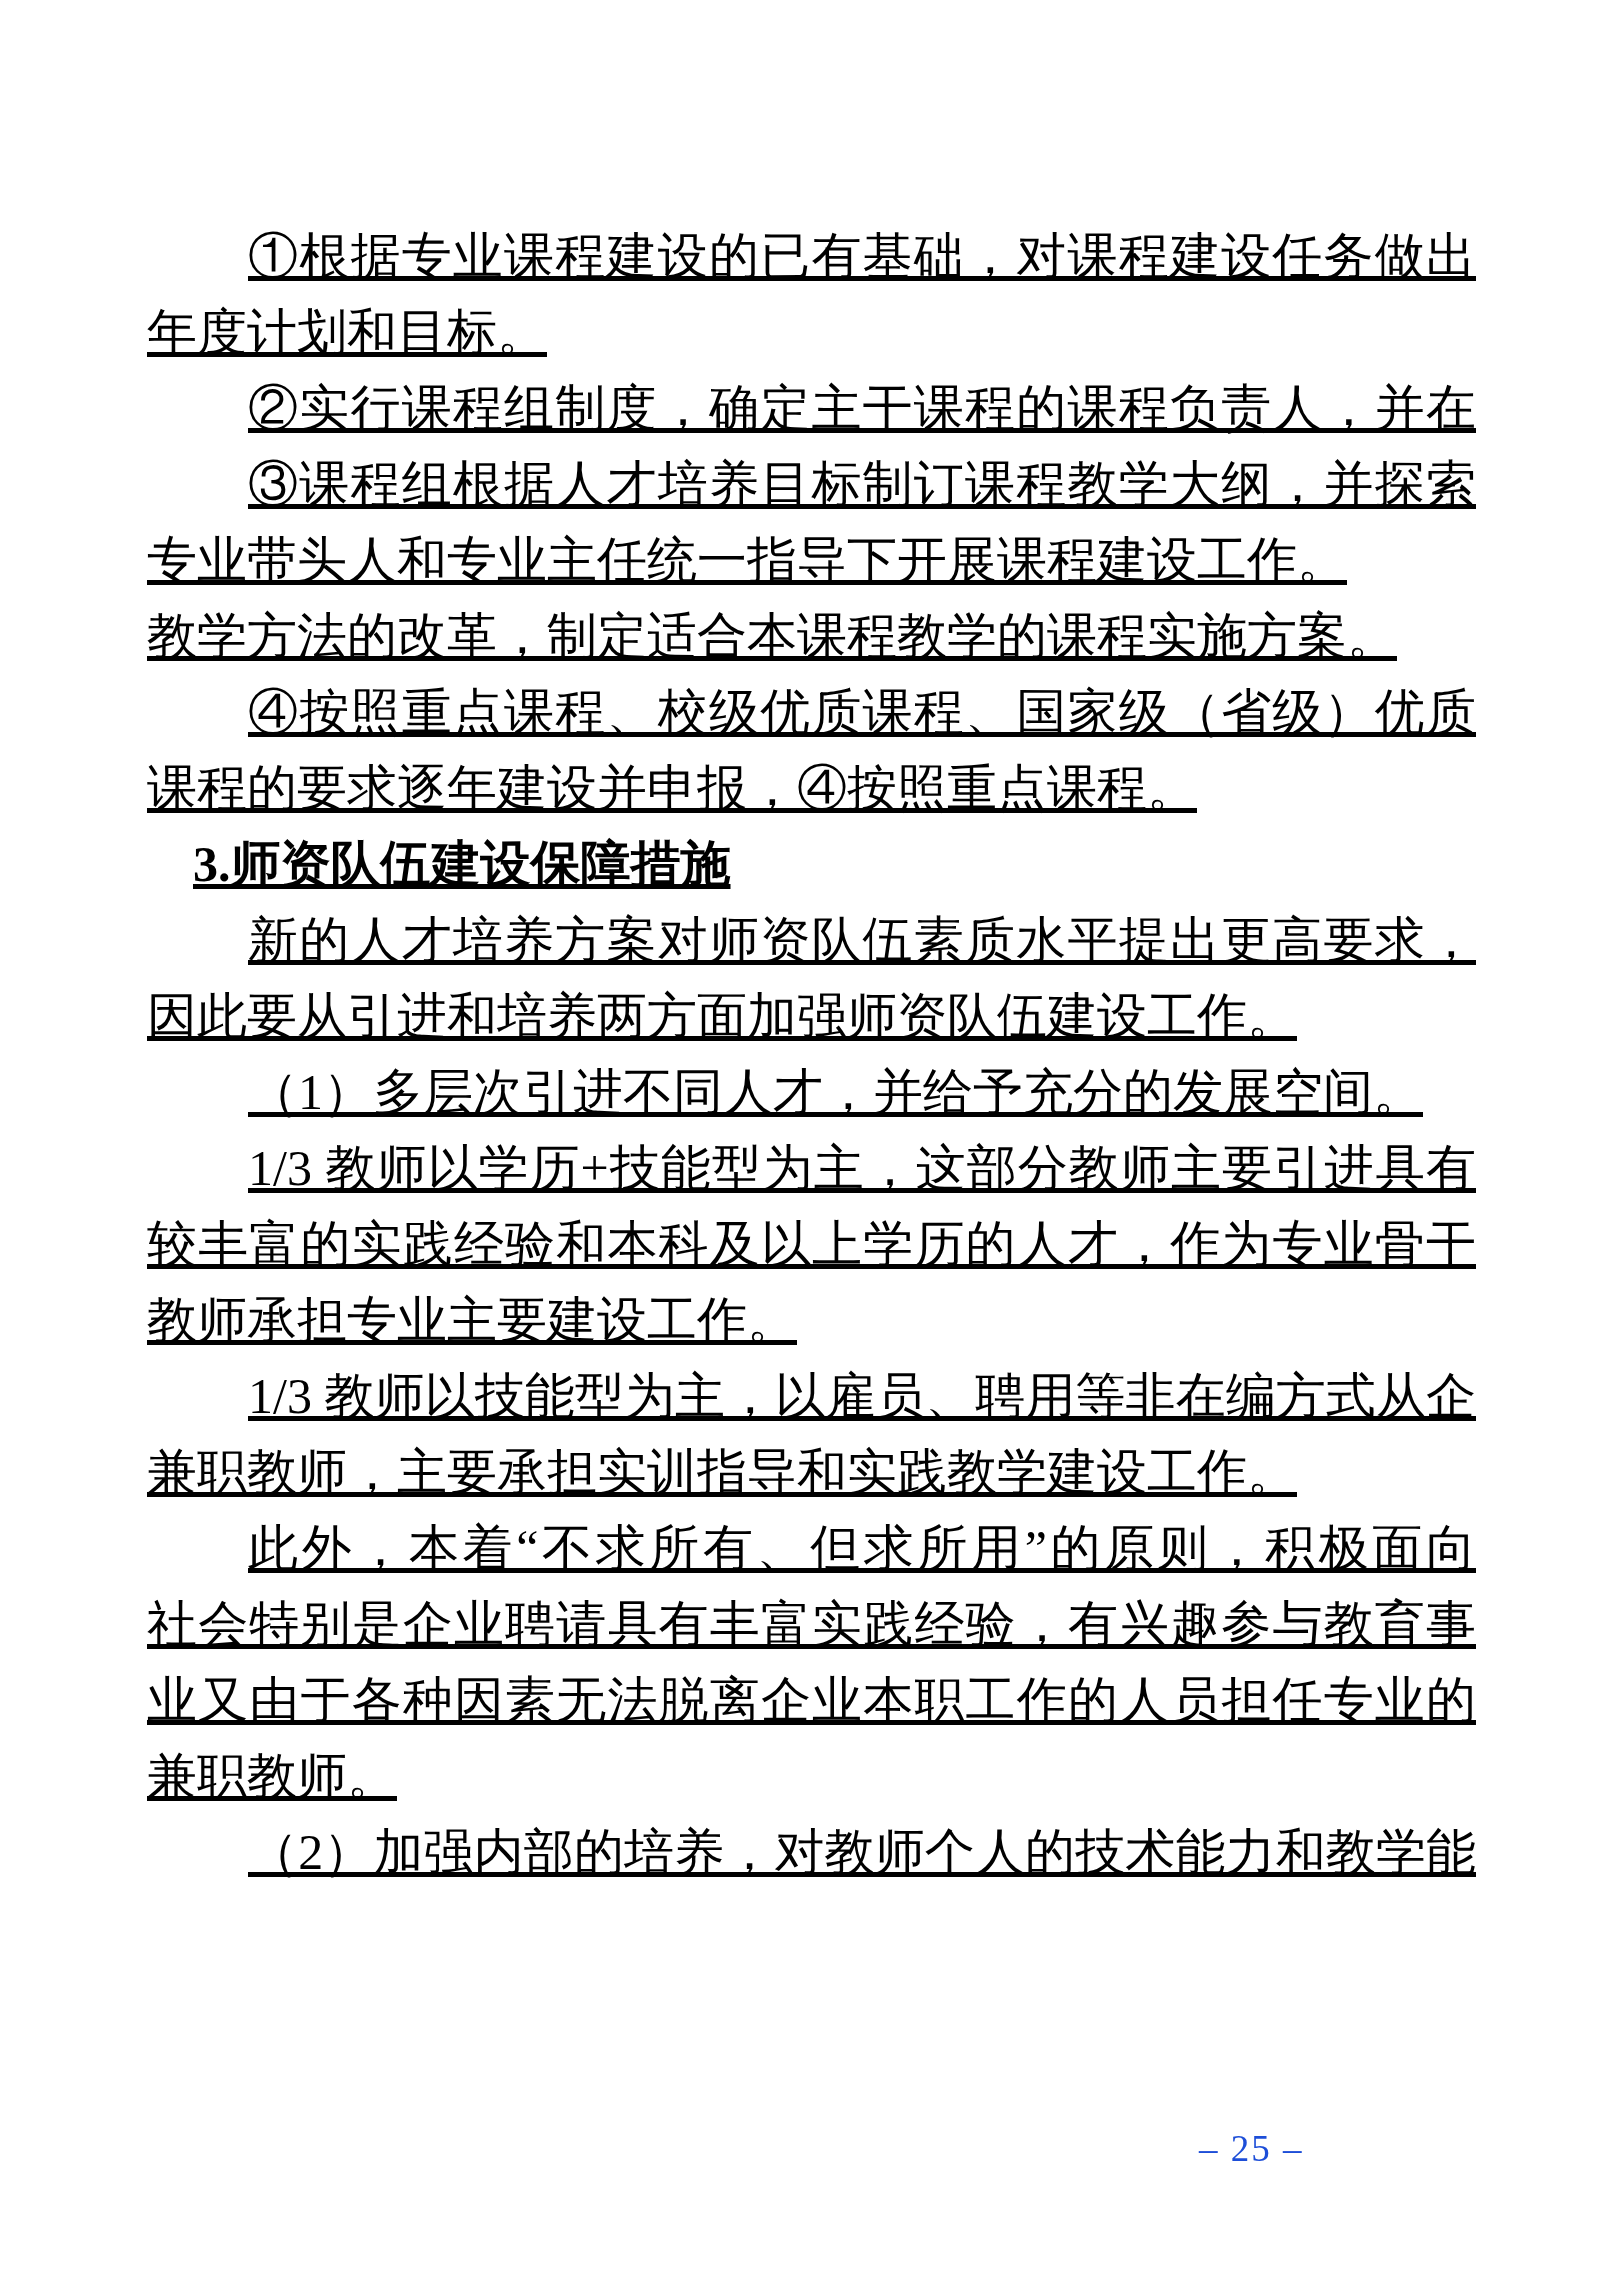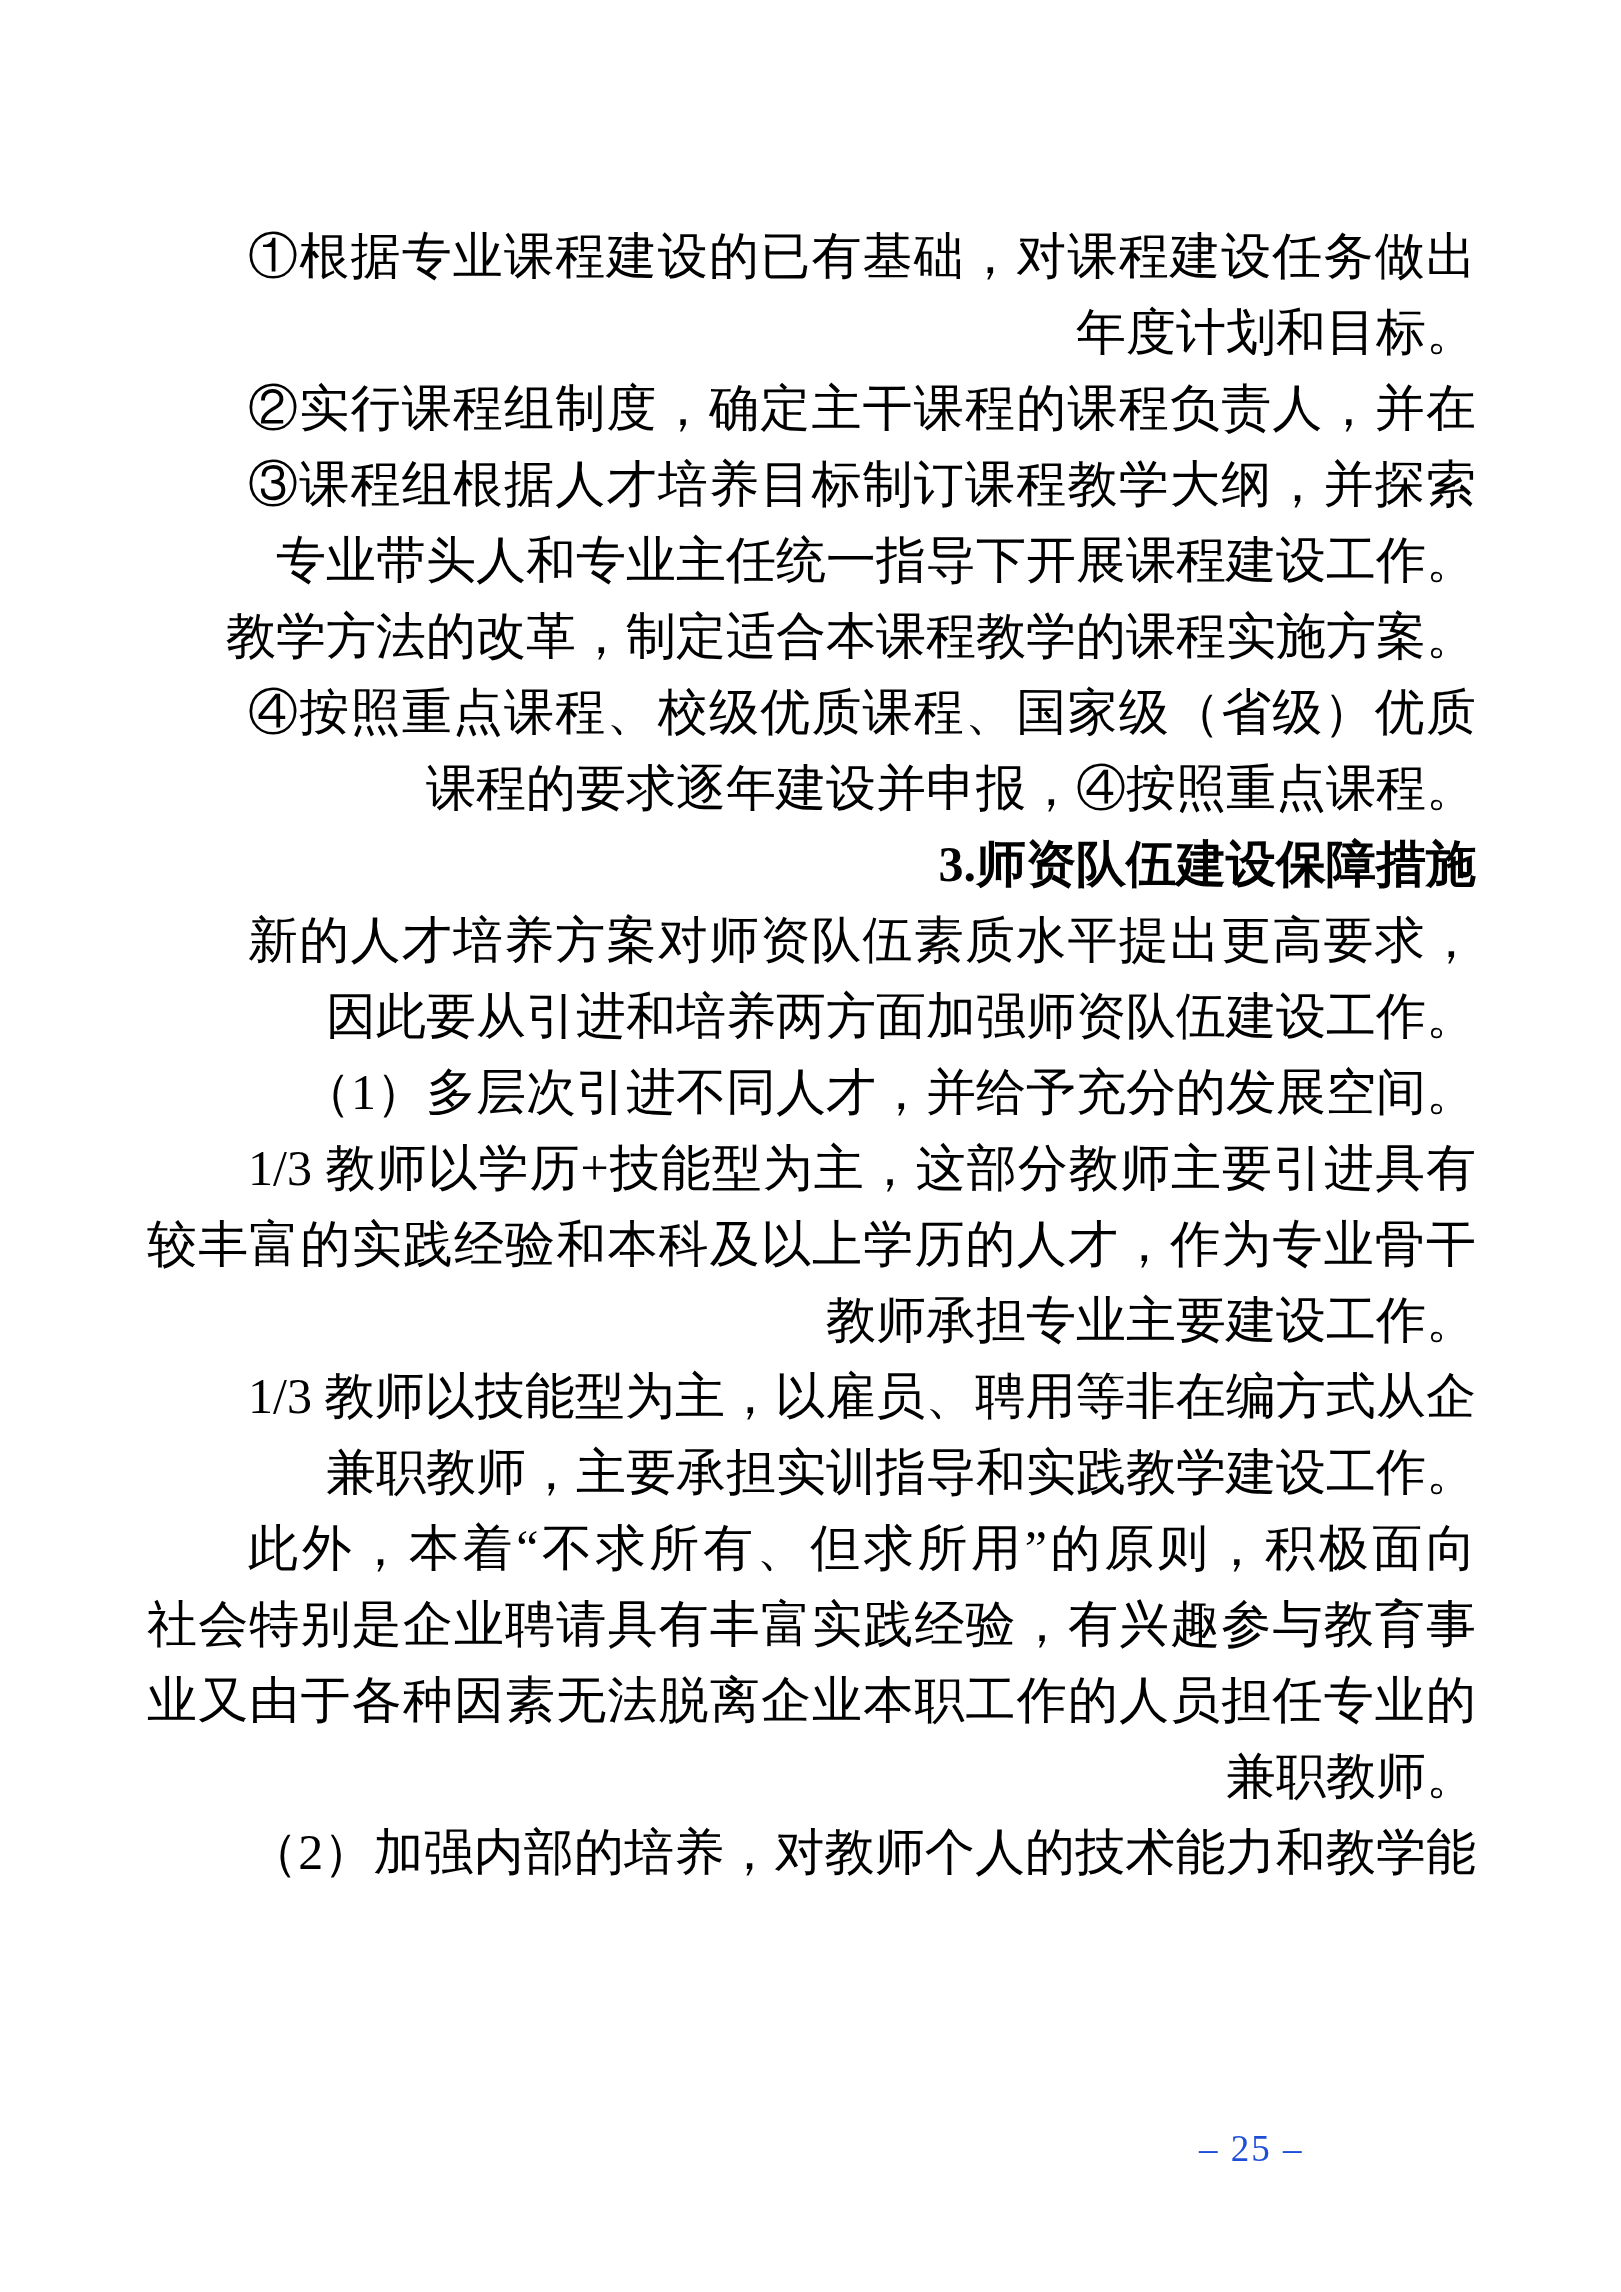--- a/index.html
+++ b/index.html
@@ -18,30 +18,30 @@
   .page {
     position: absolute;
     inset: 0;
     background: #ffffff;
   }
   .text-block {
     position: absolute;
     left: 147px;
     top: 218px;
     width: 1329px;
+    text-decoration: underline;
   }
   .line {
     margin: 0;
     padding: 0;
     height: 76px;
     line-height: 76px;
     font-size: 50px;
     white-space: nowrap;
     color: #000000;
-    text-align: right;
   }
   
   .fill {
     white-space: normal;
     text-align: justify;
     text-align-last: justify;
   }
   
   .ind { text-indent: 101px; }
   

